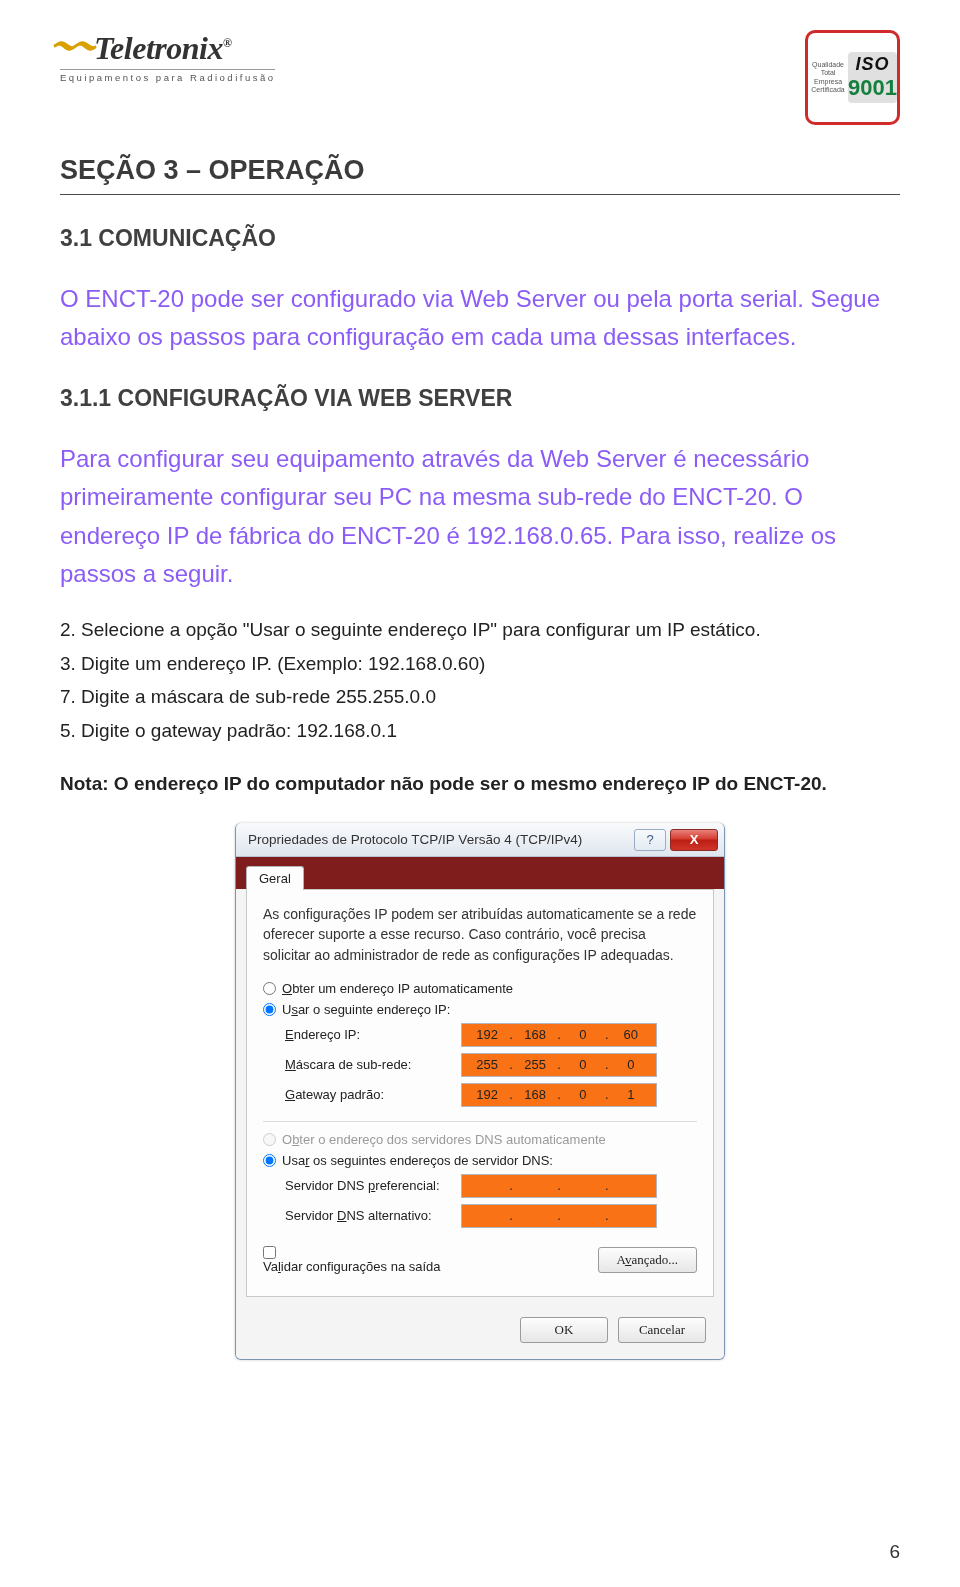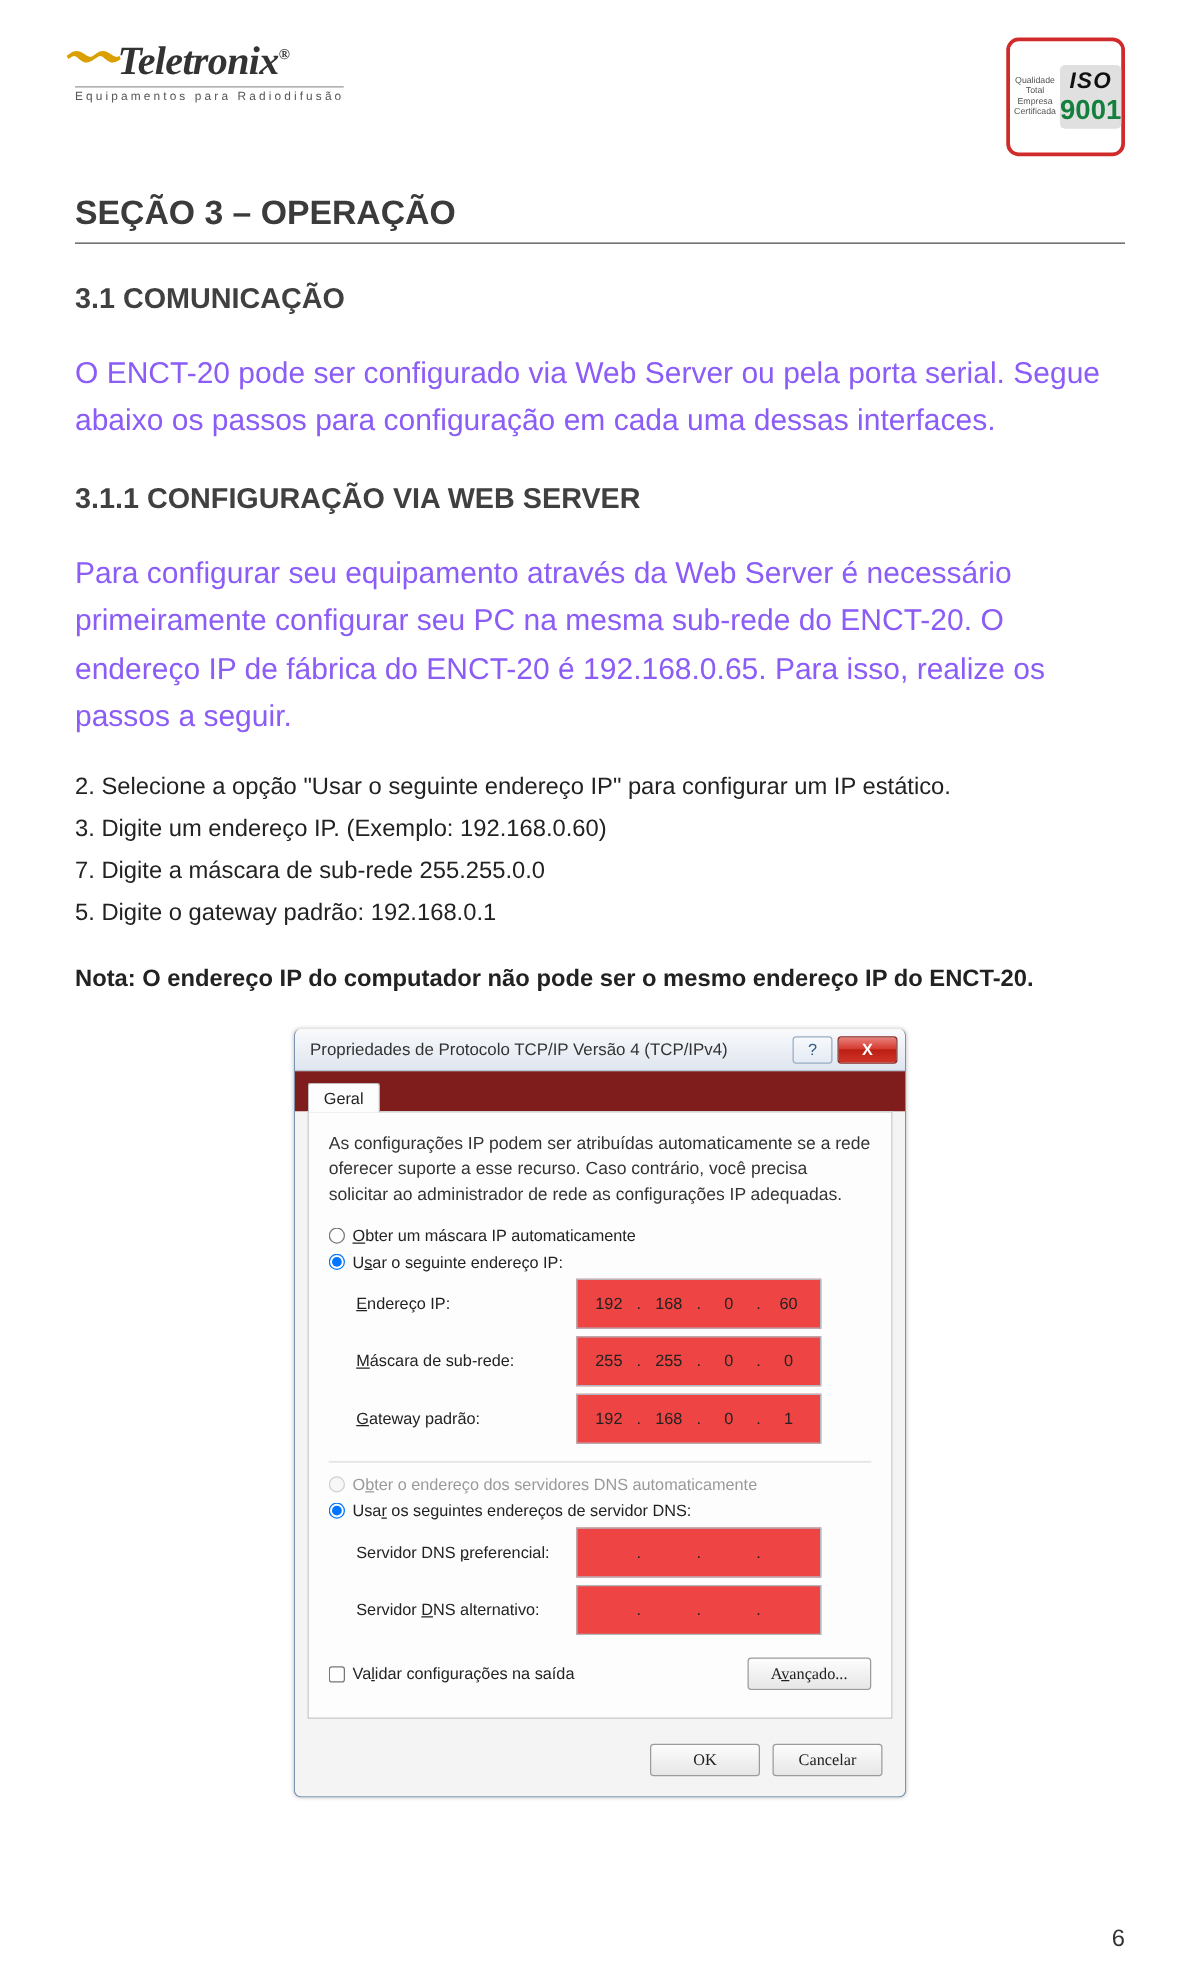--- a/index.html
+++ b/index.html
@@ -223,22 +223,22 @@
     justify-content: space-between;
     padding-right: 40px;
   }
   .field-row .flabel {
     width: 180px;
   }
   .ip-input {
     display: flex;
     align-items: center;
     border: 1px solid #b0b7bf;
-    background: #ef4444;
-    height: 40px;
+    background: #f97316;
+    height: 24px;
     width: 200px;
     padding: 0 6px;
     font-size: 13px;
     justify-content: space-around;
   }
   .ip-oct {
     width: 32px;
     text-align: center;
     display: inline-block;
   }
@@ -249,21 +249,22 @@
   }
   .disabled-text {
     color: #9a9a9a;
   }
   .check-row {
     margin-top: 18px;
     justify-content: space-between;
   }
   .check-left {
     display: flex;
-    align-items: flex-end;
+    align-items: flex-start;
+    flex-direction: column;
   }
   .btn {
     border: 1px solid #9b9b9b;
     background: linear-gradient(#fdfdfd,#e6e6e6);
     padding: 4px 18px;
     border-radius: 3px;
     font-size: 13px;
     color: #222;
     min-width: 88px;
     text-align: center;
@@ -346,21 +347,21 @@
 
     <div class="tab-strip">
       <div class="tab">Geral</div>
     </div>
 
     <div class="tab-body">
       <p class="desc">As configurações IP podem ser atribuídas automaticamente se a rede oferecer suporte a esse recurso. Caso contrário, você precisa solicitar ao administrador de rede as configurações IP adequadas.</p>
 
       <div class="radio-row">
         <input type="radio" name="ipmode" style="">
-        <label><span class="underline-key">O</span><span></span><span>bter um máscara IP automaticamente</span></label>
+        <label><span class="underline-key">O</span><span></span><span>bter um endereço IP automaticamente</span></label>
       </div>
       <div class="radio-row">
         <input type="radio" name="ipmode" checked="" style="">
         <label>U<span class="underline-key">s</span>ar o seguinte endereço IP:</label>
       </div>
 
       <div class="field-row">
         <span class="flabel"><span class="underline-key">E</span>ndereço IP:</span>
         <div class="ip-input">
           <span class="ip-oct">192</span>.

